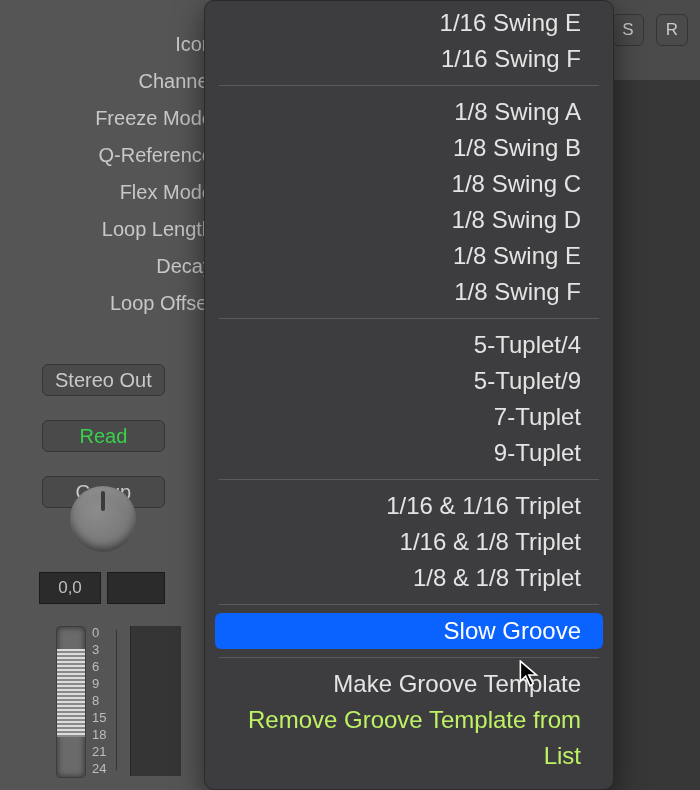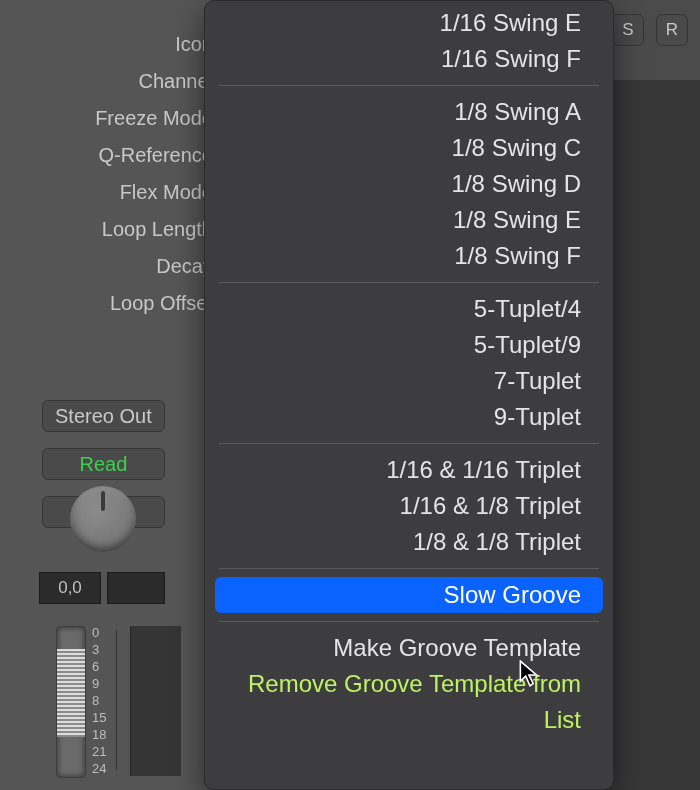--- a/index.html
+++ b/index.html
@@ -37,22 +37,21 @@
     height: 37px;
     line-height: 37px;
   }
 
   .btn-col {
     position: absolute;
     left: 42px;
     top: 364px;
     display: flex;
     flex-direction: column;
-    gap: 16px;
-    margin-top: 36px;
+    gap: 24px;
   }
   .btn {
     height: 30px;
     line-height: 30px;
     text-align: center;
     background: #4a4a4a;
     border: 1px solid #353535;
     border-radius: 6px;
     color: #c9c9c9;
     padding: 0 12px;
@@ -269,20 +268,21 @@
   <div class="sq">S</div>
   <div class="sq">R</div>
 </div>
 
 <div class="menu">
   <div class="menu-inner">
     <div class="item">1/16 Swing E</div>
     <div class="item">1/16 Swing F</div>
     <div class="sep"></div>
     <div class="item">1/8 Swing A</div>
+    <div class="item">1/8 Swing B</div>
     <div class="item">1/8 Swing C</div>
     <div class="item">1/8 Swing D</div>
     <div class="item">1/8 Swing E</div>
     <div class="item">1/8 Swing F</div>
     <div class="sep"></div>
     <div class="item">5-Tuplet/4</div>
     <div class="item">5-Tuplet/9</div>
     <div class="item">7-Tuplet</div>
     <div class="item">9-Tuplet</div>
     <div class="sep"></div>

